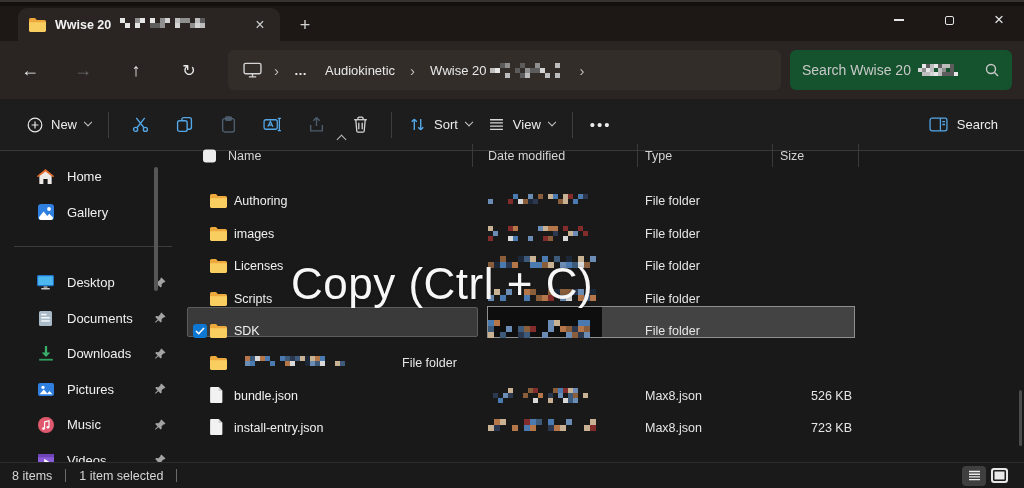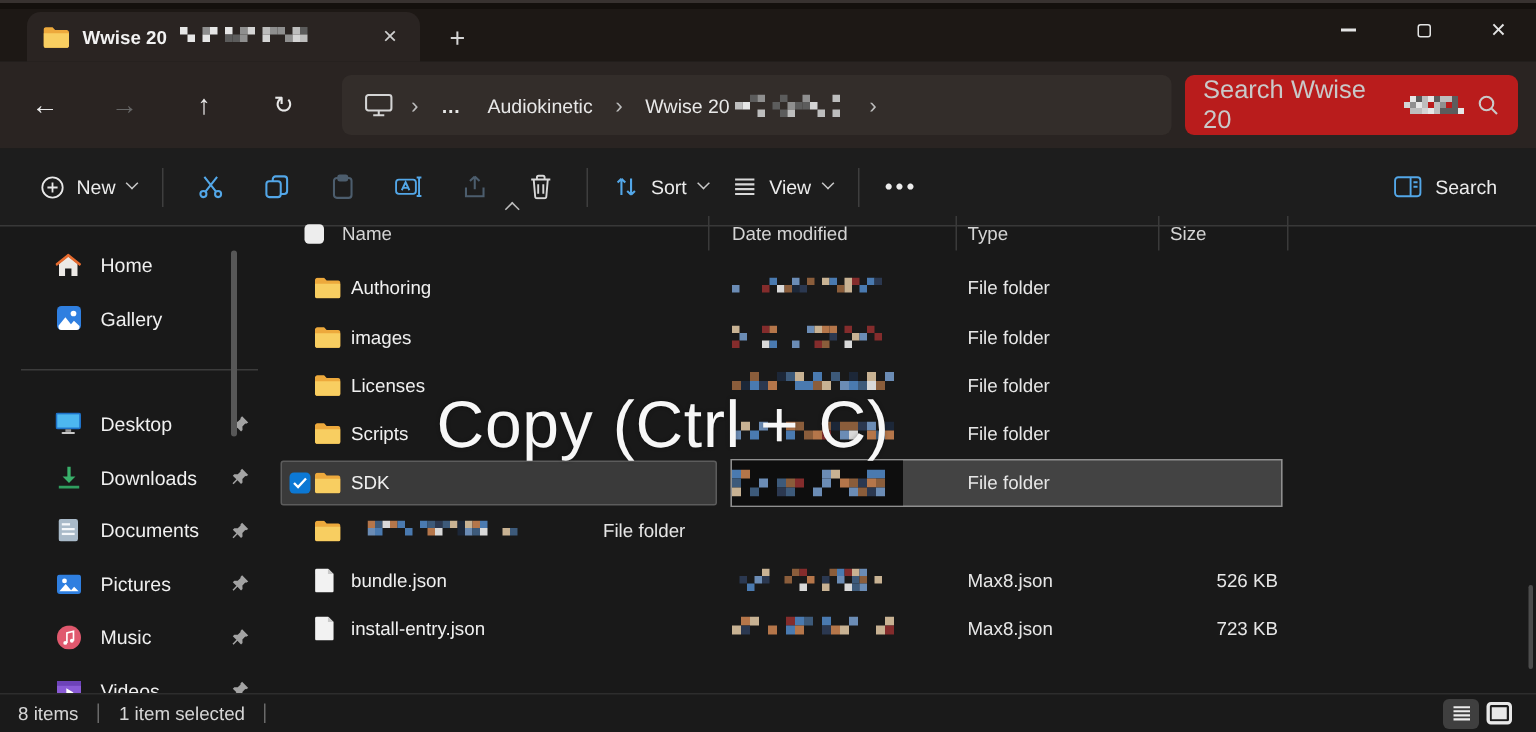--- a/index.html
+++ b/index.html
@@ -17,21 +17,21 @@
 .wbtn{width:50px;height:100%;display:flex;align-items:center;justify-content:center;color:#e4e4e4;font-size:17px}
 .minbar{display:block;width:10px;height:1.4px;background:#e4e4e4}
 .maxbox{display:block;width:9px;height:9px;border:1.3px solid #e4e4e4;border-radius:2px}
 
 .navbar{position:absolute;left:0;top:41px;width:100%;height:58px;background:#2a2422}
 .navleft{position:absolute;left:20px;top:0;height:100%;display:flex;align-items:center;gap:33px}
 .navbtn{font-size:18px;width:20px;text-align:center}
 .crumbbar{position:absolute;left:228px;top:9px;width:553px;height:40px;background:#332d2a;border-radius:6px;display:flex;align-items:center;padding:0 14px;gap:12px;font-size:13px;color:#e8e8e8}
 .crumbsep{color:#bdbdbd;font-size:15px}
 .crumbbtn{padding:2px 3px;white-space:nowrap;display:flex;align-items:center;gap:4px}
-.searchbar{position:absolute;left:790px;top:9px;width:222px;height:40px;background:#b91c1c;border-radius:6px;display:flex;align-items:center;padding:0 12px;font-size:17px;color:#c9c9c9;gap:7px}
+.searchbar{position:absolute;left:790px;top:9px;width:222px;height:40px;background:#14532d;border-radius:6px;display:flex;align-items:center;padding:0 12px;font-size:14px;color:#c9c9c9;gap:7px}
 
 .toolbar{position:absolute;left:0;top:99px;width:100%;height:52px;background:#1d1d1d;border-bottom:1px solid #383838;display:flex;align-items:center;padding:0 18px}
 .tbtn{display:flex;align-items:center;gap:8px;padding:6px 8px;border-radius:5px;font-size:13px;color:#ececec}
 .ticon{width:44px;height:34px;display:flex;align-items:center;justify-content:center;border-radius:5px}
 .tsep{width:1px;height:26px;background:#3e3e3e;margin:0 9px}
 .chev{width:6px;height:6px;border-right:1.4px solid #c9c9c9;border-bottom:1.4px solid #c9c9c9;transform:rotate(45deg) translate(-2px,-2px);display:inline-block}
 .details-btn{margin-left:auto}
 .more-dots{font-size:15px;letter-spacing:2px;color:#ececec}
 
 .sidebar{position:absolute;left:0;top:151px;width:186px;height:311px;padding-top:8px;overflow:hidden}
@@ -41,21 +41,21 @@
 .side-div{height:1px;background:#3c3c3c;margin:16px 14px 18px 14px}
 .side-scroll{position:absolute;left:154px;top:16px;width:4px;height:124px;background:#575757;border-radius:2px}
 
 .filearea{position:absolute;left:187px;top:139px;width:837px;height:311px;font-size:12.5px}
 .fheader{position:relative;height:33px;color:#d4d4d4}
 .fheader .hitem{position:absolute;top:50%;transform:translateY(-50%)}
 .h-checkbox{left:16px;width:13px;height:13px;background:#ededed;border-radius:3px}
 .hdiv{position:absolute;top:5px;bottom:5px;width:1px;background:#3a3a3a}
 .sortcaret{position:absolute;left:151px;top:-3px;width:7px;height:7px;border-left:1.4px solid #bdbdbd;border-top:1.4px solid #bdbdbd;transform:rotate(45deg)}
 .rows{padding-top:4px}
-.frow{position:relative;height:32.4px;display:flex;align-items:center;padding-left:6px;color:#f0f0f0}
+.frow{position:relative;height:32.4px;display:flex;align-items:flex-end;padding-left:6px;color:#f0f0f0}
 .c-check{width:14px;height:14px;margin-right:3px;flex:none;position:relative;z-index:2}
 .c-check.checked{background:#0c78d4;border-radius:3px;display:flex;align-items:center;justify-content:center}
 .c-icon{width:17px;margin-right:7px;flex:none;display:flex;align-items:center;position:relative;z-index:2}
 .c-name{width:243px;white-space:nowrap;position:relative;z-index:2}
 .c-date{width:168px;display:flex;align-items:center;position:relative;z-index:2}
 .c-date .mosaic{margin-left:11px}
 .c-type{width:135px;color:#e6e6e6;position:relative;z-index:2}
 .c-size{width:78px;text-align:right;padding-right:6px;color:#e6e6e6;position:relative;z-index:2}
 .selA{position:absolute;left:0;top:1px;bottom:1px;width:291px;background:#3a3a3a;border:1px solid #5c5c5c;border-radius:2px;z-index:1}
 .selB{position:absolute;left:300px;top:0;bottom:0;width:368px;background:#434343;border:1px solid #8f8f8f;z-index:1}
@@ -323,42 +323,42 @@
       </span>
       <span>Desktop</span>
       <span class="pin">
           <svg width="12" height="12" viewBox="0 0 12 12">
             <path fill="#a3a3a3" d="M7.4.5l4.1 4.1-1.4.9-.6-.1-1.9 1.9.1 2.3-1 1-2.4-2.4-2.6 2.6-.7-.7 2.6-2.6L1.2 5.1l1-1 2.3.1 1.9-1.9-.1-.6z"></path>
           </svg>
         </span>
     </div>
     <div class="side-item">
       <span class="sicon">
-        <svg width="16" height="15" viewBox="0 0 16 15">
-            <path d="M6.9 0h2.2v6.6h3.2L8 11 3.7 6.6h3.2z" fill="#39b06a"></path>
-            <path d="M1.2 12.8h13.6v1.8H1.2z" fill="#2f9e5f"></path>
-          </svg>
-      </span>
-      <span>Downloads</span>
-      <span class="pin">
-          <svg width="12" height="12" viewBox="0 0 12 12">
-            <path fill="#a3a3a3" d="M7.4.5l4.1 4.1-1.4.9-.6-.1-1.9 1.9.1 2.3-1 1-2.4-2.4-2.6 2.6-.7-.7 2.6-2.6L1.2 5.1l1-1 2.3.1 1.9-1.9-.1-.6z"></path>
-          </svg>
-        </span>
-    </div>
-    <div class="side-item">
-      <span class="sicon">
         <svg width="13" height="15" viewBox="0 0 13 15">
             <rect width="13" height="15" rx="1.6" fill="#a9bac9"></rect>
             <rect x="2.2" y="2.8" width="5.5" height="1.5" fill="#f4f7fa"></rect>
             <rect x="2.2" y="6" width="8.6" height="1.5" fill="#f4f7fa"></rect>
             <rect x="2.2" y="9.2" width="8.6" height="1.5" fill="#f4f7fa"></rect>
           </svg>
       </span>
       <span>Documents</span>
+      <span class="pin">
+          <svg width="12" height="12" viewBox="0 0 12 12">
+            <path fill="#a3a3a3" d="M7.4.5l4.1 4.1-1.4.9-.6-.1-1.9 1.9.1 2.3-1 1-2.4-2.4-2.6 2.6-.7-.7 2.6-2.6L1.2 5.1l1-1 2.3.1 1.9-1.9-.1-.6z"></path>
+          </svg>
+        </span>
+    </div>
+    <div class="side-item">
+      <span class="sicon">
+        <svg width="16" height="15" viewBox="0 0 16 15">
+            <path d="M6.9 0h2.2v6.6h3.2L8 11 3.7 6.6h3.2z" fill="#39b06a"></path>
+            <path d="M1.2 12.8h13.6v1.8H1.2z" fill="#2f9e5f"></path>
+          </svg>
+      </span>
+      <span>Downloads</span>
       <span class="pin">
           <svg width="12" height="12" viewBox="0 0 12 12">
             <path fill="#a3a3a3" d="M7.4.5l4.1 4.1-1.4.9-.6-.1-1.9 1.9.1 2.3-1 1-2.4-2.4-2.6 2.6-.7-.7 2.6-2.6L1.2 5.1l1-1 2.3.1 1.9-1.9-.1-.6z"></path>
           </svg>
         </span>
     </div>
     <div class="side-item">
       <span class="sicon">
         <svg width="16" height="13" viewBox="0 0 16 13">
             <rect width="16" height="13" rx="2" fill="#2f7fe0"></rect>

